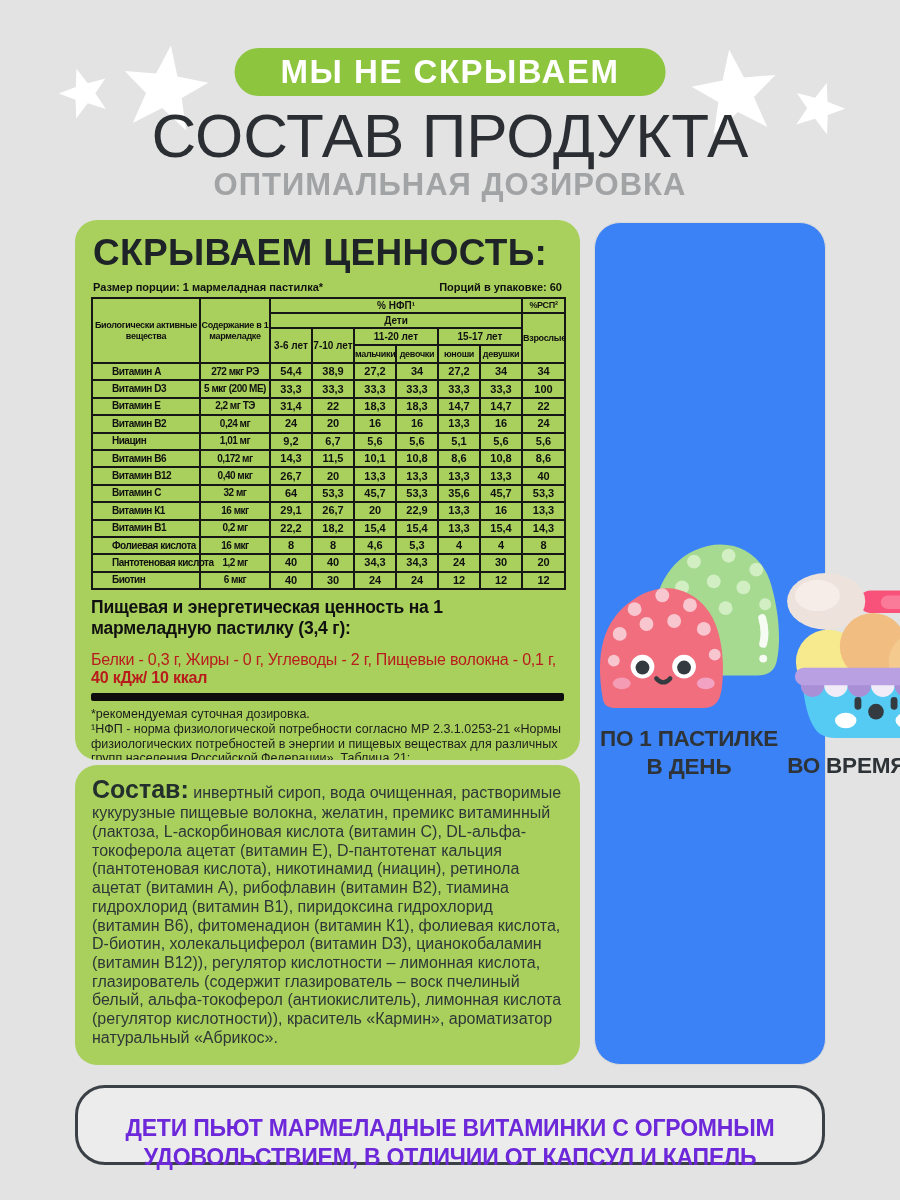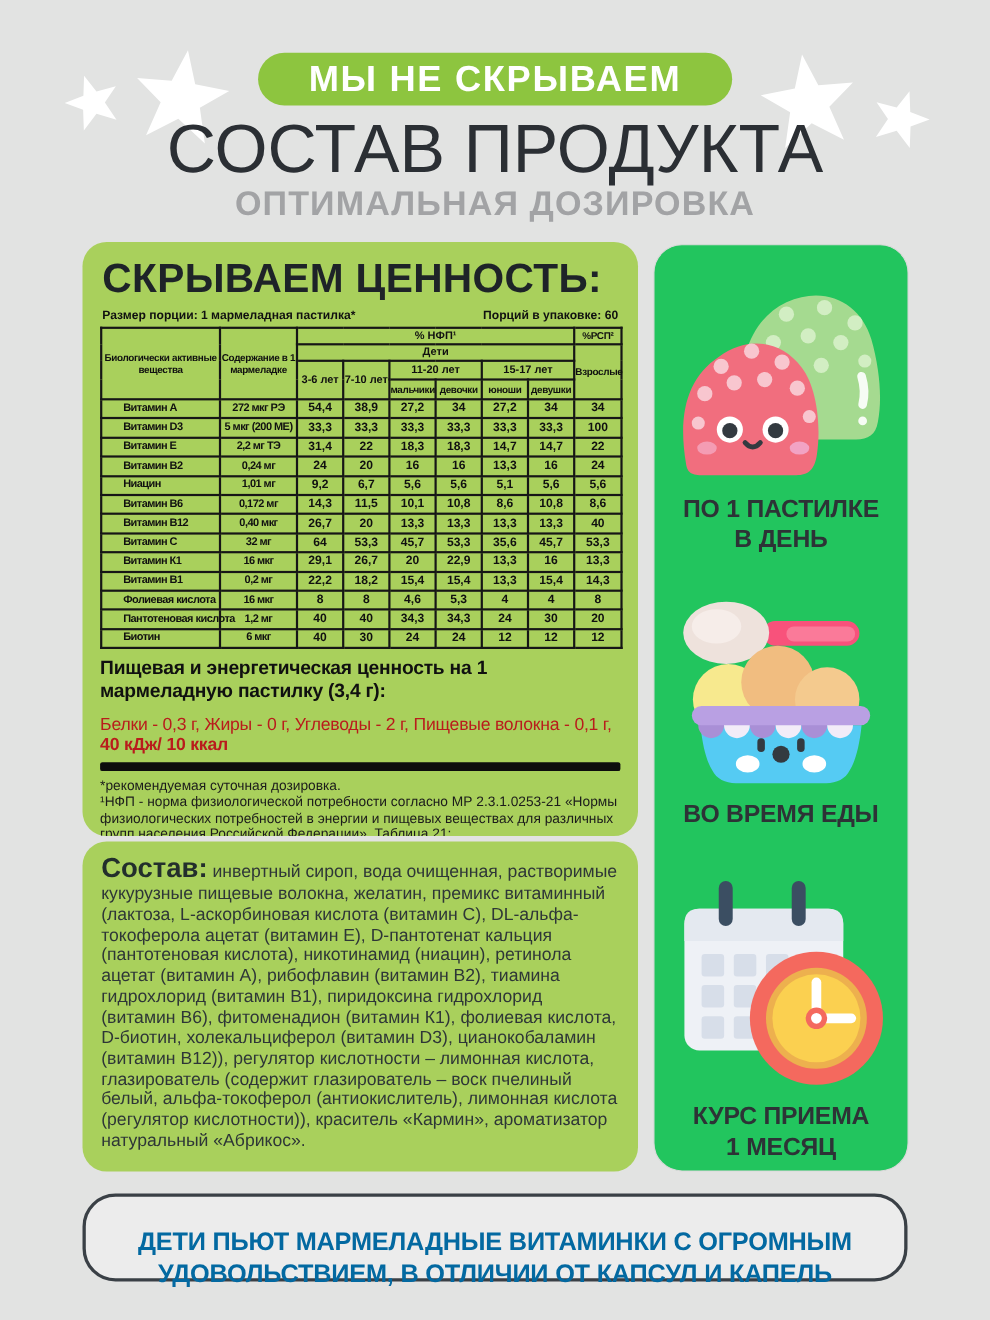--- a/index.html
+++ b/index.html
@@ -32,32 +32,32 @@
   .energy-title{margin-top:7px;font-size:17.5px;font-weight:800;color:#101010;letter-spacing:-.2px;}
   .energy-line{font-size:16px;color:#b91c1c;margin-top:12px;letter-spacing:-.2px;}
   .energy-line .b{font-weight:800;}
   .divider-bar{height:8px;background:#0d0d0d;border-radius:2px;margin:6px 0 6px 0;}
   .footnotes{font-size:12.5px;line-height:1.18;color:#1b1b1b;}
   
   .composition{left:75px;top:765px;width:505px;height:300px;padding:10px 17px;}
   .composition p{margin:0;font-size:16px;line-height:1.17;color:#2e3637;}
   .comp-label{font-size:25px;font-weight:800;color:#232f2c;}
   
-  .usage-card{position:absolute;left:594px;top:222px;width:232px;height:843px;background:#22c55e;
+  .usage-card{position:absolute;left:594px;top:222px;width:232px;height:843px;background:#3b82f6;
               border:1px solid #d9d9d9;border-radius:26px;box-sizing:border-box;
-              display:flex;flex-direction:column;align-items:center;padding-top:22px;justify-content:center;}
+              display:flex;flex-direction:row;align-items:center;padding-top:22px;}
   .usage-label{font-size:22.5px;font-weight:800;color:#2d3336;text-align:center;
                white-space:pre-line;line-height:1.22;letter-spacing:-.2px;}
   .usage-item{display:flex;flex-direction:column;align-items:center;}
   .usage-item + .usage-item{margin-top:42px;}
   
   .banner{position:absolute;left:75px;top:1085px;width:750px;height:80px;background:#ececec;
           border:3px solid #3a4046;border-radius:30px;box-sizing:border-box;
           display:flex;align-items:center;justify-content:center;text-align:center;padding:0 34px;}
-  .banner span{font-size:23px;font-weight:800;color:#0369a1;line-height:1.25;letter-spacing:-.2px;margin-top:36px;}
+  .banner span{font-size:23px;font-weight:800;color:#6d28d9;line-height:1.25;letter-spacing:-.2px;margin-top:36px;}
 </style>
 </head>
 <body>
 
 <div class="page">
 
   <svg class="star" style="left:58px;top:66px;transform:rotate(-18deg);" width="52" height="52" viewBox="0 0 100 100">
       <path d="M50 3 L62 36 L97 38 L70 59 L80 94 L50 73 L20 94 L30 59 L3 38 L38 36 Z" fill="#ffffff"></path>
     </svg>
   <svg class="star" style="left:120px;top:40px;transform:rotate(8deg);" width="90" height="95" viewBox="0 0 100 100">

